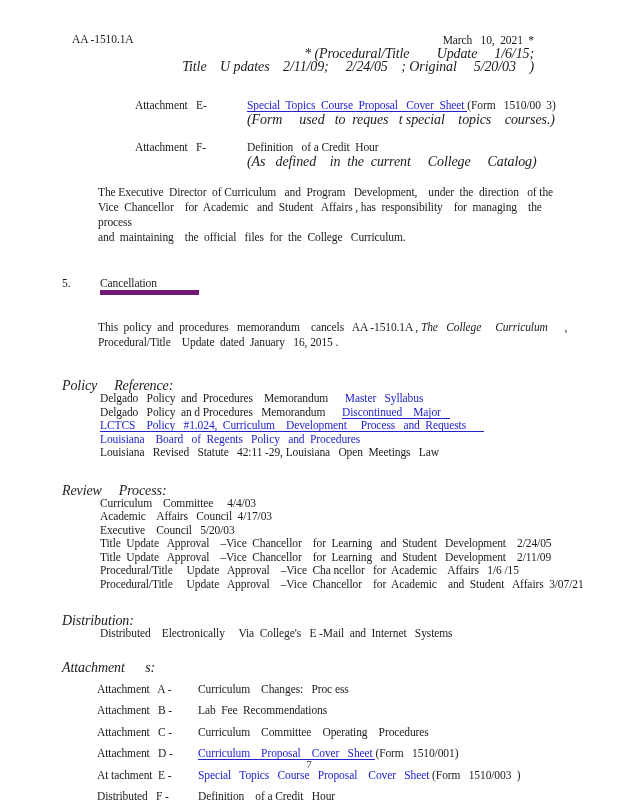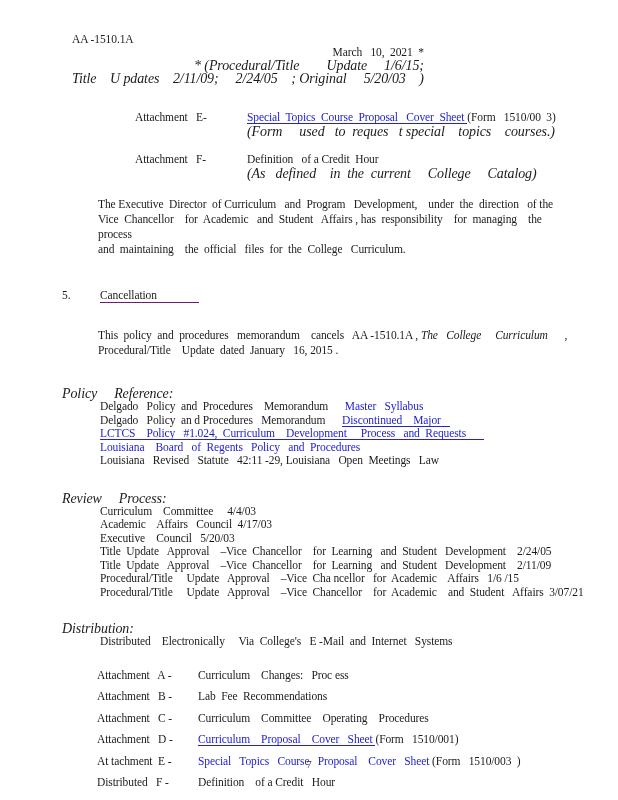--- a/index.html
+++ b/index.html
@@ -18,35 +18,35 @@
   }
   .pre{white-space:pre;}
   .prewrap{white-space:pre-wrap;}
   .it{font-style:italic;}
   .small{font-size:14px;line-height:13px;}
   .link{color:var(--link,#2323cb);}
   .ul{border-bottom:1px solid currentColor;}
   .ext6{padding-right:6px;}
   .ext12{padding-right:12px;}
 
-  .hdr{display:flex;justify-content:space-between;align-items:flex-start;padding:0 84px 0 72px;flex-direction:column;}
+  .hdr{display:flex;justify-content:space-between;align-items:flex-start;padding:0 84px 0 72px;}
   .hdr-right{text-align:right;}
   .hdr-date{line-height:14px;}
 
   .top-attach{margin:25px 0 0 135px;}
   .ta-row{display:flex;line-height:14px;}
   .ta-lab{flex:0 0 112px;}
   .ta-note{margin-left:112px;margin-top:1px;}
   .ta-f{margin-top:14px;}
 
   .intro{margin:17px 40px 0 98px;line-height:15px;}
 
   .sec5{display:flex;margin:31px 0 0 62px;line-height:14px;}
   .sec5-num{flex:0 0 38px;}
-  .sec5-head{border-bottom:1px solid #701a75;padding-right:42px;}
+  .sec5-head{border-bottom:5px solid #701a75;padding-right:42px;}
   .sec5-body{margin:25px 40px 0 98px;line-height:15px;}
 
   .block{margin-left:62px;}
   .blk-policy{margin-top:29px;}
   .blk-review{margin-top:24px;}
   .blk-dist{margin-top:23px;}
   .blk-attach{margin-top:20px;}
   .blk-lines{margin-left:38px;line-height:13.5px;}
 
   .rows{margin:9px 0 0 35px;}
@@ -122,20 +122,21 @@
       <div class="pre">Procedural/Title     Update   Approval    –Vice  Chancellor    for  Academic    and  Student   Affairs  3/07/21</div>
     </div>
   </div>
 
   <div class="block blk-dist">
     <div class="small it pre">Distribution:</div>
     <div class="blk-lines pre">Distributed    Electronically     Via  College's   E -Mail  and  Internet   Systems</div>
   </div>
 
   <div class="block blk-attach">
+    <div class="small it pre">Attachment      s:</div>
     <div class="rows">
       <div class="a-row">
         <span class="a-lab pre">Attachment   A -</span>
         <span class="pre">Curriculum    Changes:   Proc ess</span>
       </div>
       <div class="a-row">
         <span class="a-lab pre">Attachment   B -</span>
         <span class="pre">Lab  Fee  Recommendations</span>
       </div>
       <div class="a-row">

